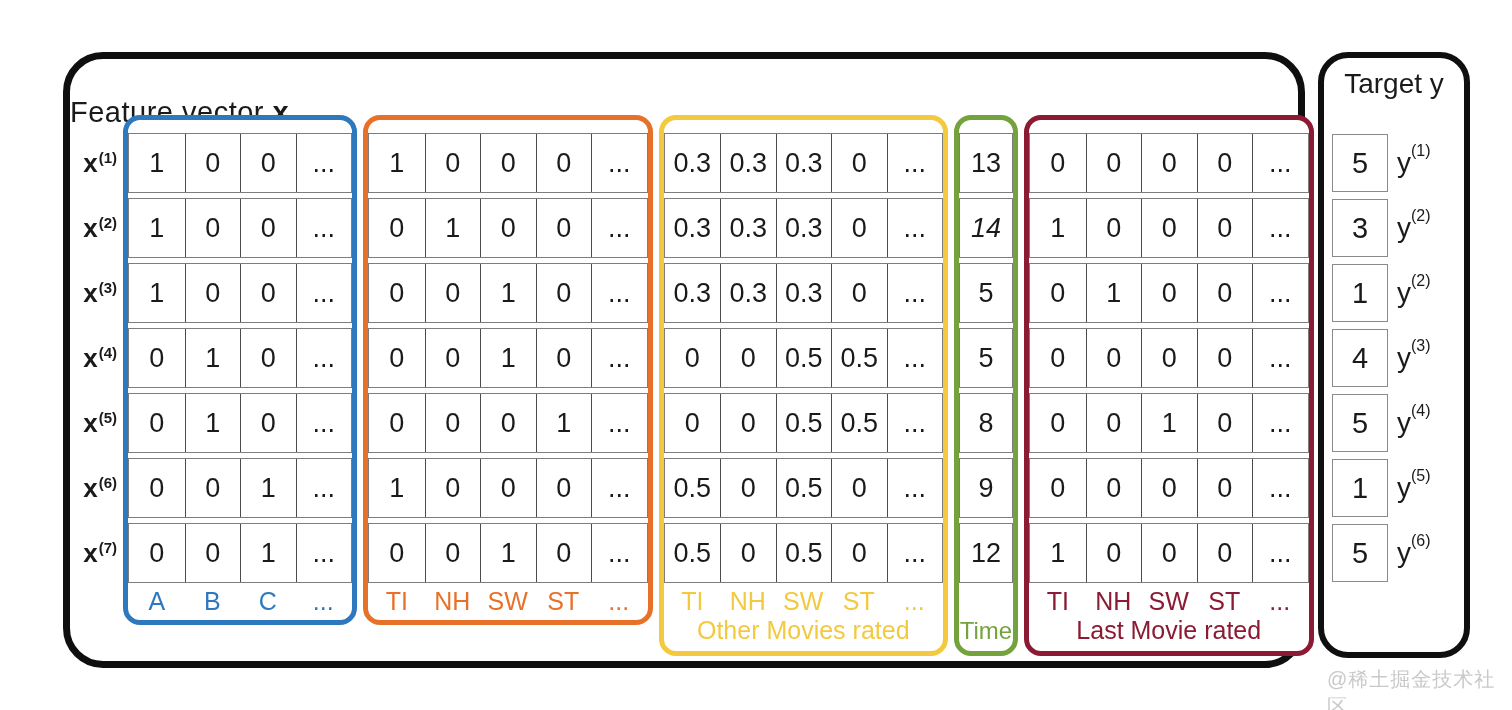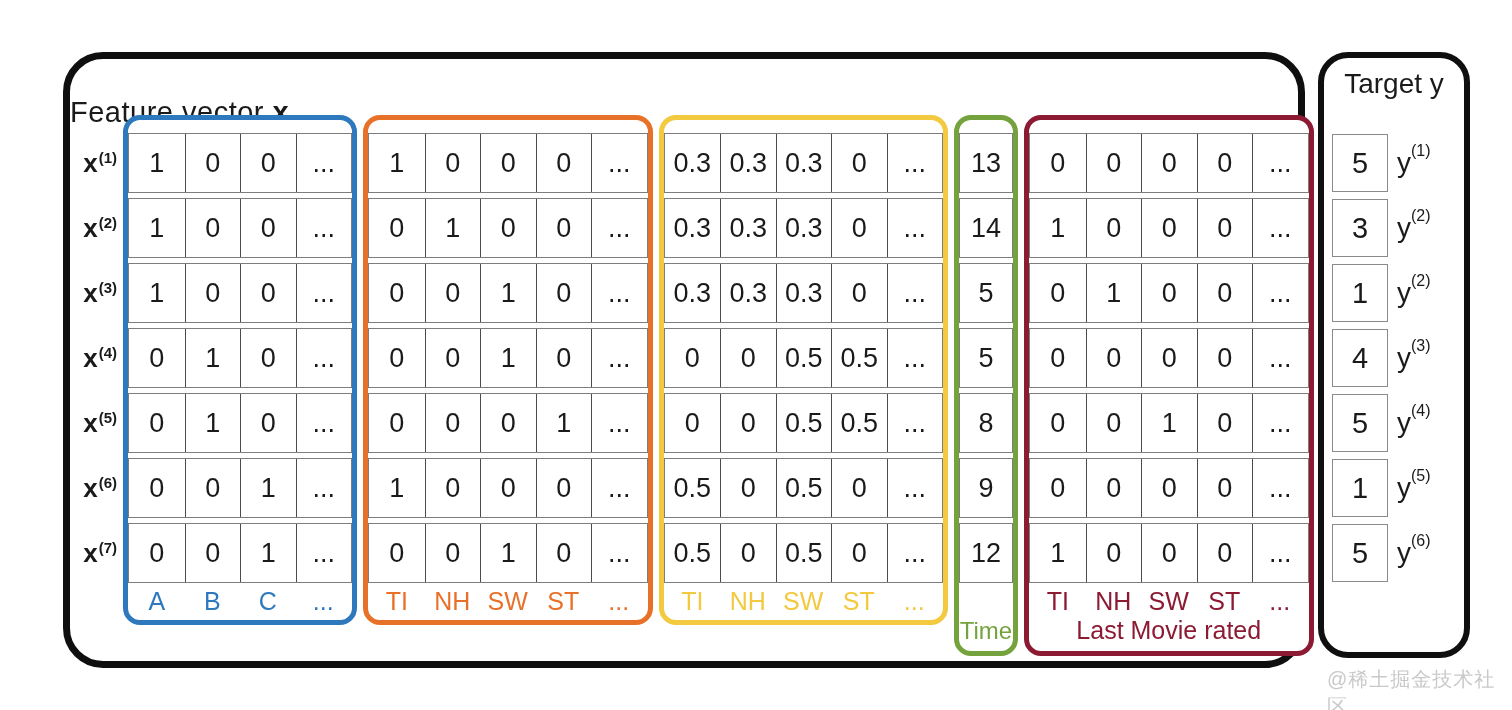--- a/index.html
+++ b/index.html
@@ -288,27 +288,28 @@
             <div class="cell" style="flex: 0 0 55.5px;">0</div>
             <div class="cell" style="flex: 0 0 55.5px;">...</div>
           </div>
           <div class="col-labels">
             <span class="col-label" style="flex: 0 0 55.5px;">TI</span>
             <span class="col-label" style="flex: 0 0 55.5px;">NH</span>
             <span class="col-label" style="flex: 0 0 55.5px;">SW</span>
             <span class="col-label" style="flex: 0 0 55.5px;">ST</span>
             <span class="col-label" style="flex: 0 0 55.5px;">...</span>
           </div>
+          <div class="group-name">Other Movies rated</div>
         </div>
         <div class="group" style="border-color: rgb(116, 162, 60); color: rgb(116, 162, 60);">
           <div class="grid-row">
             <div class="cell" style="flex: 0 0 52px;">13</div>
           </div>
           <div class="grid-row">
-            <div class="cell" style="flex: 0 0 52px;">14</div>
+            <div class="cell" style="flex: 0 0 52px; font-style: italic;">14</div>
           </div>
           <div class="grid-row">
             <div class="cell" style="flex: 0 0 52px;">5</div>
           </div>
           <div class="grid-row">
             <div class="cell" style="flex: 0 0 52px;">5</div>
           </div>
           <div class="grid-row">
             <div class="cell" style="flex: 0 0 52px;">8</div>
           </div>

